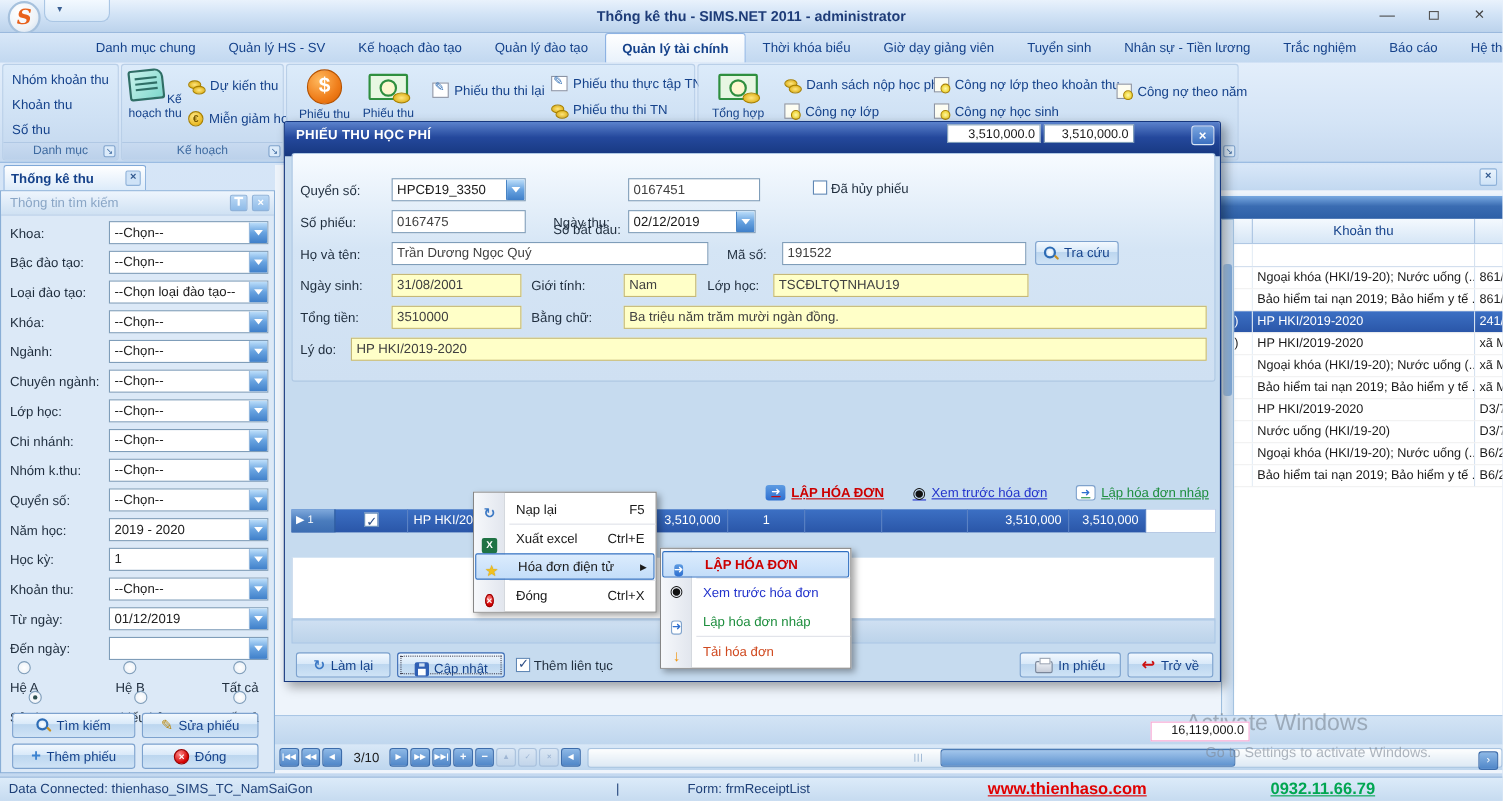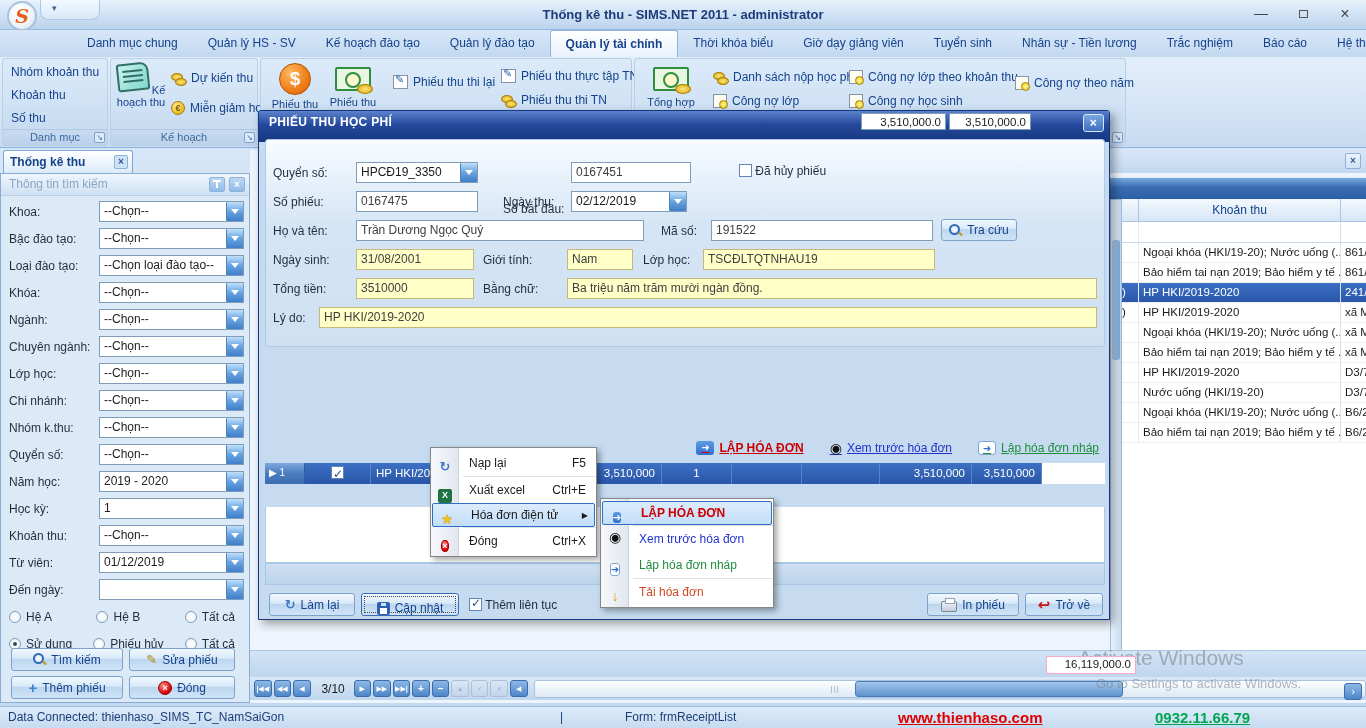--- a/index.html
+++ b/index.html
@@ -100,21 +100,21 @@
   .pinbar { display:inline-block; width:2px; height:8px; background:#fff; position:relative; }
   .pinbar::after { content:""; position:absolute; left:-3px; top:0; width:8px; height:2px; background:#fff; }
   .srows { position:absolute; left:0; top:24px; width:100%; }
   .srow { height:27px; display:flex; align-items:center; padding:0 5px 0 8px; }
   .slabel { width:90px; color:#1f2d3d; }
   .sdd { flex:1; height:21px; background:#fff; border:1px solid #7f9db9; display:flex; }
   .sval { flex:1; padding-left:4px; line-height:19px; color:#222; white-space:nowrap; overflow:hidden; }
   .ddbtn { width:17px; background:linear-gradient(180deg,#bfe0fb,#68a3e0 50%,#3f7fc9);
     border-left:1px solid #4884c4; display:flex; align-items:center; justify-content:center; border-radius:1px; }
   .ddbtn::after { content:""; border:4px solid transparent; border-top:5px solid #fff; margin-top:4px; }
-  .radio { display:inline-flex; align-items:center; gap:5px; color:#1f2d3d; }
+  .radio { display:inline-flex; align-items:center; gap:5px; color:#1f2d3d;flex-direction:column; }
   .rdot { width:12px; height:12px; border-radius:50%; border:1px solid #7f9db9;
     background:radial-gradient(#ffffff,#e8eef5); position:relative; }
   .rdot.on::after { content:""; position:absolute; left:3px; top:3px; width:4px; height:4px;
     border-radius:50%; background:#2f4f4f; }
   .btn { display:inline-flex; align-items:center; justify-content:center; gap:5px;
     background:linear-gradient(180deg,#f2f8fe,#d8e9f9 45%,#bcd6ef 46%,#cfe3f6);
     border:1px solid #7da2ce; border-radius:3px; color:#15428b; height:23px; }
   .mag { width:13px; height:13px; position:relative; }
   .mag::before { content:""; position:absolute; left:0; top:0; width:7px; height:7px;
     border:2px solid #2d6cb5; border-radius:50%; background:radial-gradient(#fff,#cfe4f7); }
@@ -582,21 +582,21 @@
         </span>
       </div>
     <div class="srow">
         <span class="slabel">Khoản thu:</span>
         <span class="sdd">
           <span class="sval">--Chọn--</span>
           <span class="ddbtn"></span>
         </span>
       </div>
     <div class="srow">
-        <span class="slabel">Từ viên:</span>
+        <span class="slabel">Từ ngày:</span>
         <span class="sdd">
           <span class="sval">01/12/2019</span>
           <span class="ddbtn"></span>
         </span>
       </div>
     <div class="srow">
         <span class="slabel">Đến  ngày:</span>
         <span class="sdd">
           <span class="sval"></span>
           <span class="ddbtn"></span>

